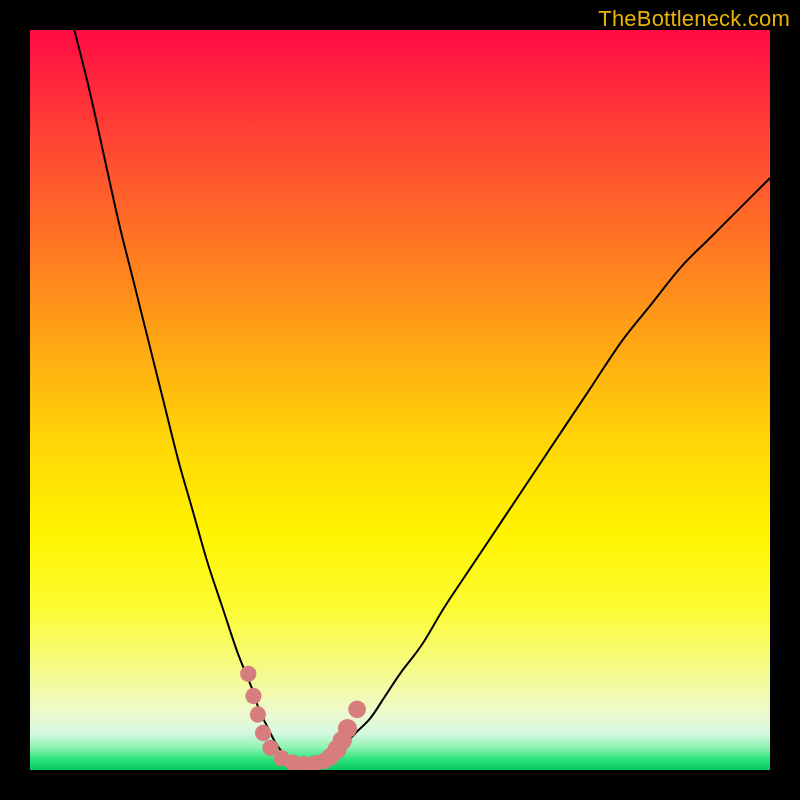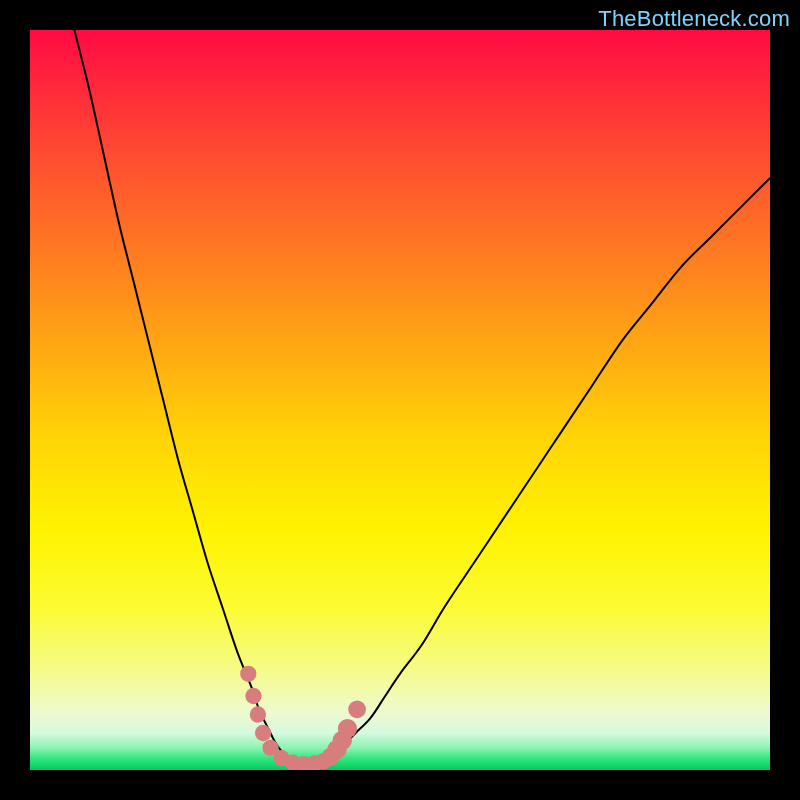--- a/index.html
+++ b/index.html
@@ -37,21 +37,21 @@
     position: absolute;
     left: 0; top: 0;
     width: 100%; height: 100%;
   }
   .watermark {
     position: absolute;
     top: 6px;
     right: 10px;
     font-family: Arial, Helvetica, sans-serif;
     font-size: 22px;
-    color: #7dd3fc;
+    color: #eab308;
     letter-spacing: 0.2px;
     user-select: none;
   }
 </style>
 </head>
 <body>
 
 <div class="frame">
   <div class="watermark">TheBottleneck.com</div>
   <div class="plot-area">

